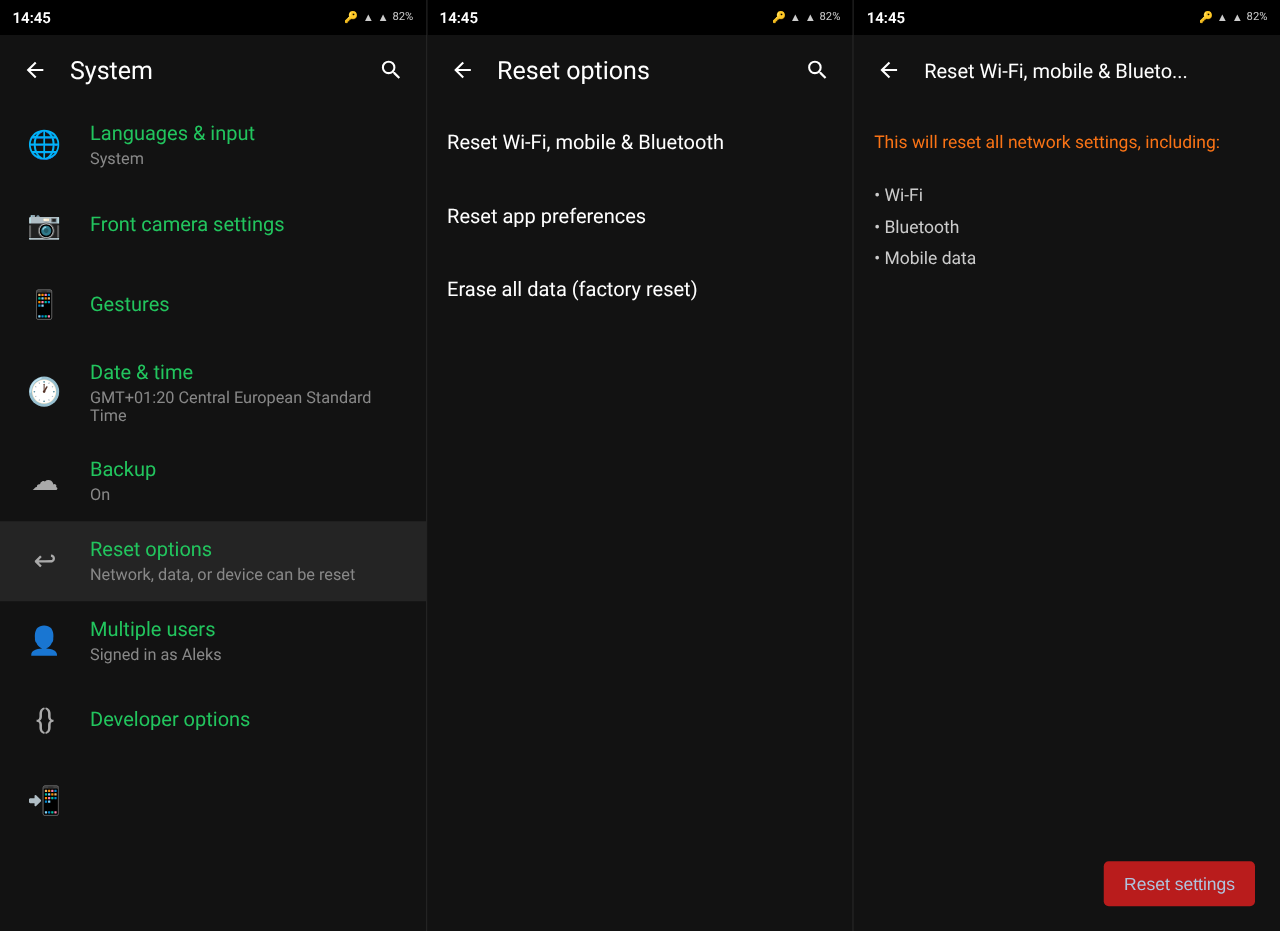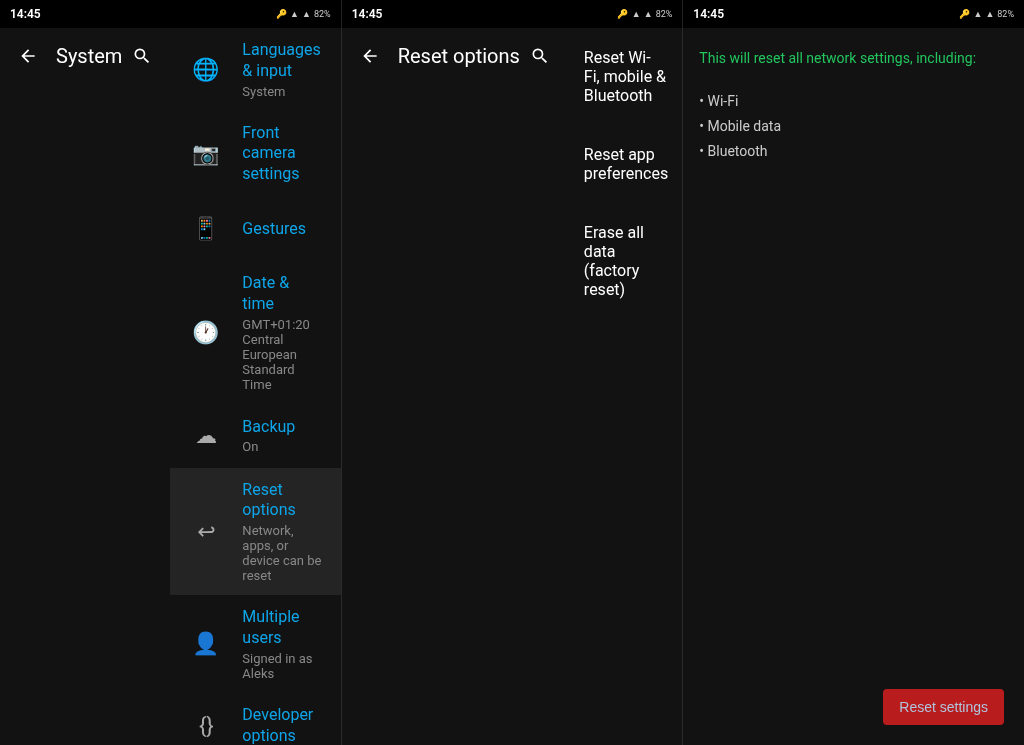--- a/index.html
+++ b/index.html
@@ -18,21 +18,21 @@
     .panels {
       display: flex;
       flex: 1;
       overflow: hidden;
     }
 
     .panel {
       flex: 1;
       background: #121212;
       display: flex;
-      flex-direction: row;
+      flex-direction: column;
       overflow: hidden;
       border-right: 1px solid #2a2a2a;
     }
     .panel:last-child { border-right: none; }
 
     
     .panel-toolbar {
       height: 56px;
       display: flex;
       align-items: center;
@@ -83,21 +83,21 @@
       justify-content: center;
       margin-right: 16px;
       flex-shrink: 0;
       font-size: 22px;
       color: #aaa;
     }
 
     .item-text { flex: 1; }
     .item-title {
       font-size: 16px;
-      color: #0ea5e9;
+      color: #22c55e;
       line-height: 1.3;
     }
     .item-subtitle {
       font-size: 13px;
       color: #888;
       margin-top: 2px;
     }
 
     
     .reset-item {
@@ -112,21 +112,21 @@
       color: #fff;
     }
 
     
     .info-panel-content {
       padding: 20px 16px;
       flex: 1;
     }
     .info-description {
       font-size: 14px;
-      color: #22c55e;
+      color: #f97316;
       line-height: 1.5;
       margin-bottom: 20px;
     }
     .info-list-item {
       font-size: 14px;
       color: #ccc;
       line-height: 1.8;
     }
 
     .reset-settings-btn {
@@ -262,21 +262,21 @@
     <div class="item-icon">☁</div>
     <div class="item-text">
       <div class="item-title">Backup</div>
       <div class="item-subtitle">On</div>
     </div>
   </div>
         <div class="settings-item active">
     <div class="item-icon">↩</div>
     <div class="item-text">
       <div class="item-title">Reset options</div>
-      <div class="item-subtitle">Network, apps, or device can be reset</div>
+      <div class="item-subtitle">Network, data, or device can be reset</div>
     </div>
   </div>
         <div class="settings-item">
     <div class="item-icon">👤</div>
     <div class="item-text">
       <div class="item-title">Multiple users</div>
       <div class="item-subtitle">Signed in as Aleks</div>
     </div>
   </div>
         <div class="settings-item">
@@ -316,27 +316,35 @@
         <div class="reset-item">
           <span class="reset-item-text">Reset app preferences</span>
         </div>
         <div class="reset-item">
           <span class="reset-item-text">Erase all data (factory reset)</span>
         </div>
       </div>
   </div>
 
   <div class="panel">
+    <div class="panel-toolbar">
+      <div class="icon-btn">
+        <svg width="20" height="20" viewBox="0 0 24 24" fill="white">
+            <path d="M20 11H7.83l5.59-5.59L12 4l-8 8 8 8 1.41-1.41L7.83 13H20v-2z"></path>
+          </svg>
+      </div>
+      <span class="panel-title" style="font-size:16px;">Reset Wi-Fi, mobile &amp; Blueto...</span>
+    </div>
     <div class="third-panel-wrapper">
       <div class="info-panel-content">
         <p class="info-description">This will reset all network settings, including:</p>
         <div>
 
         <p class="info-list-item">• Wi-Fi</p>
+            <p class="info-list-item">• Bluetooth</p>
             <p class="info-list-item">• Mobile data</p>
-            <p class="info-list-item">• Bluetooth</p>
           </div>
       </div>
       <button class="reset-settings-btn">Reset settings</button>
     </div>
   </div>
 
 </div>
 
 </body></html>

